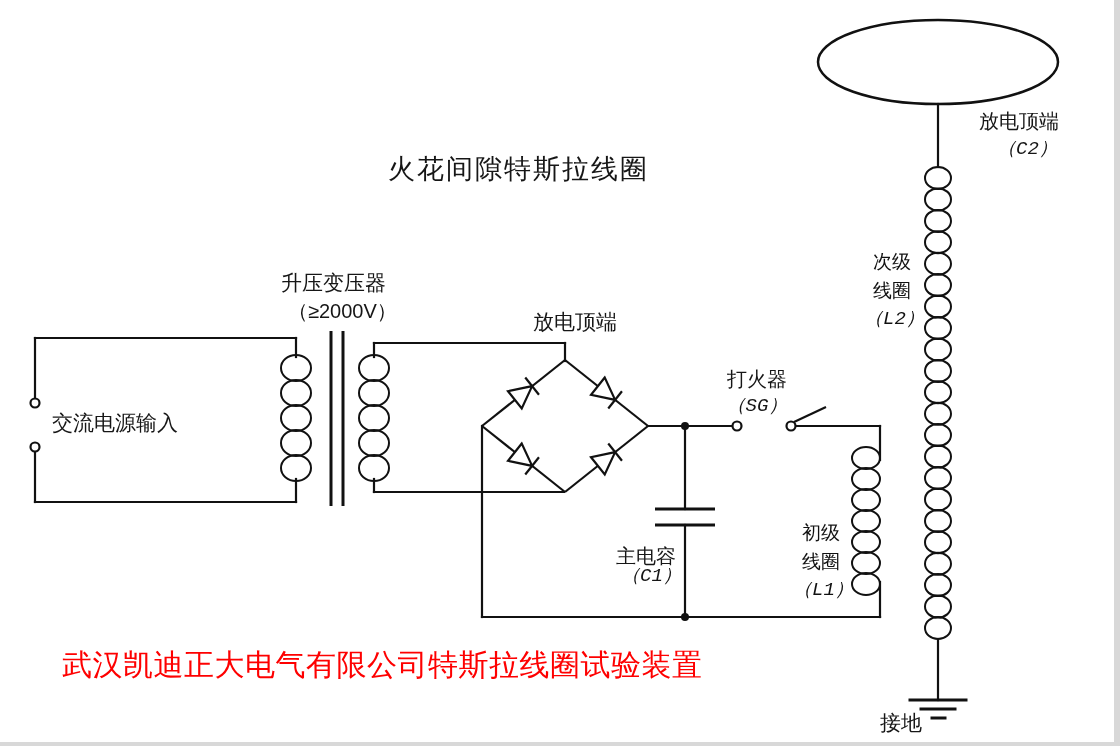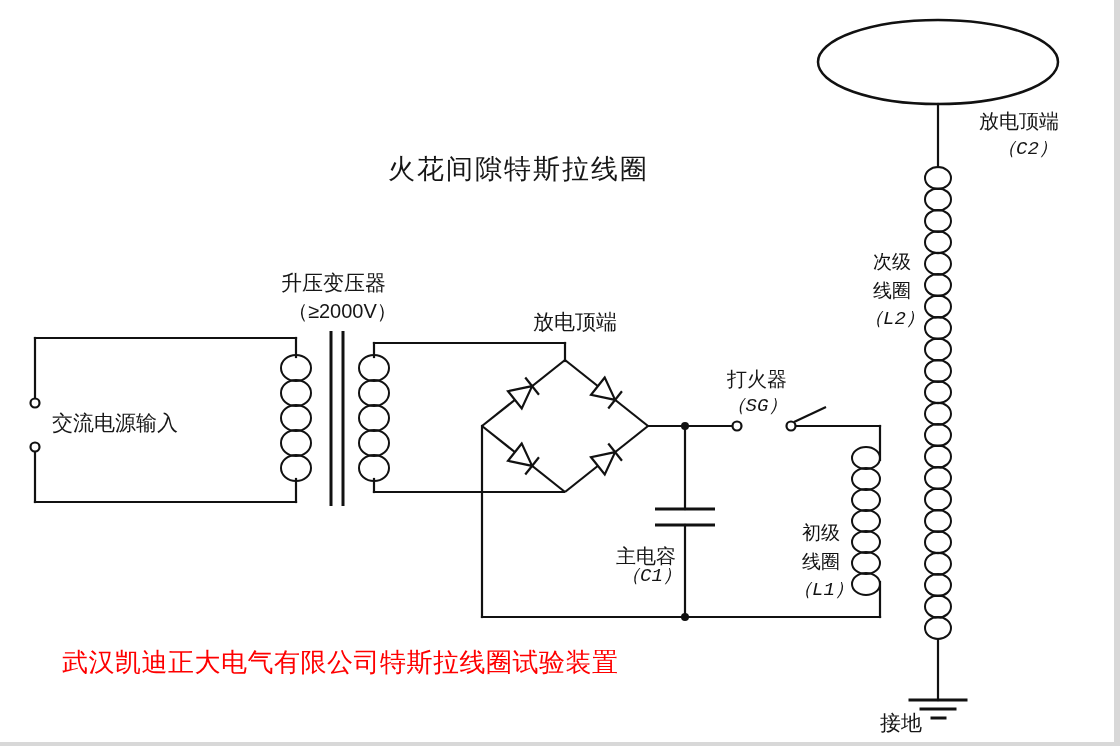--- a/index.html
+++ b/index.html
@@ -29,21 +29,21 @@
     font-style:italic;
   }
   .coil-block{
     position:absolute;
     text-align:center;
     line-height:29px;
     font-size:19px;
   }
   .footer-text{
     color:#fe0000;
-    font-size:26px;
+    font-size:30px;
     letter-spacing:0.5px;
   }
   .edge-strip{position:absolute;background:#d8d8d8;}
   #edge-right{right:0;top:0;width:6px;height:746px;}
   #edge-bottom{left:0;bottom:0;width:1120px;height:4px;}
 </style>
 </head>
 <body>
 
 <div id="stage">

